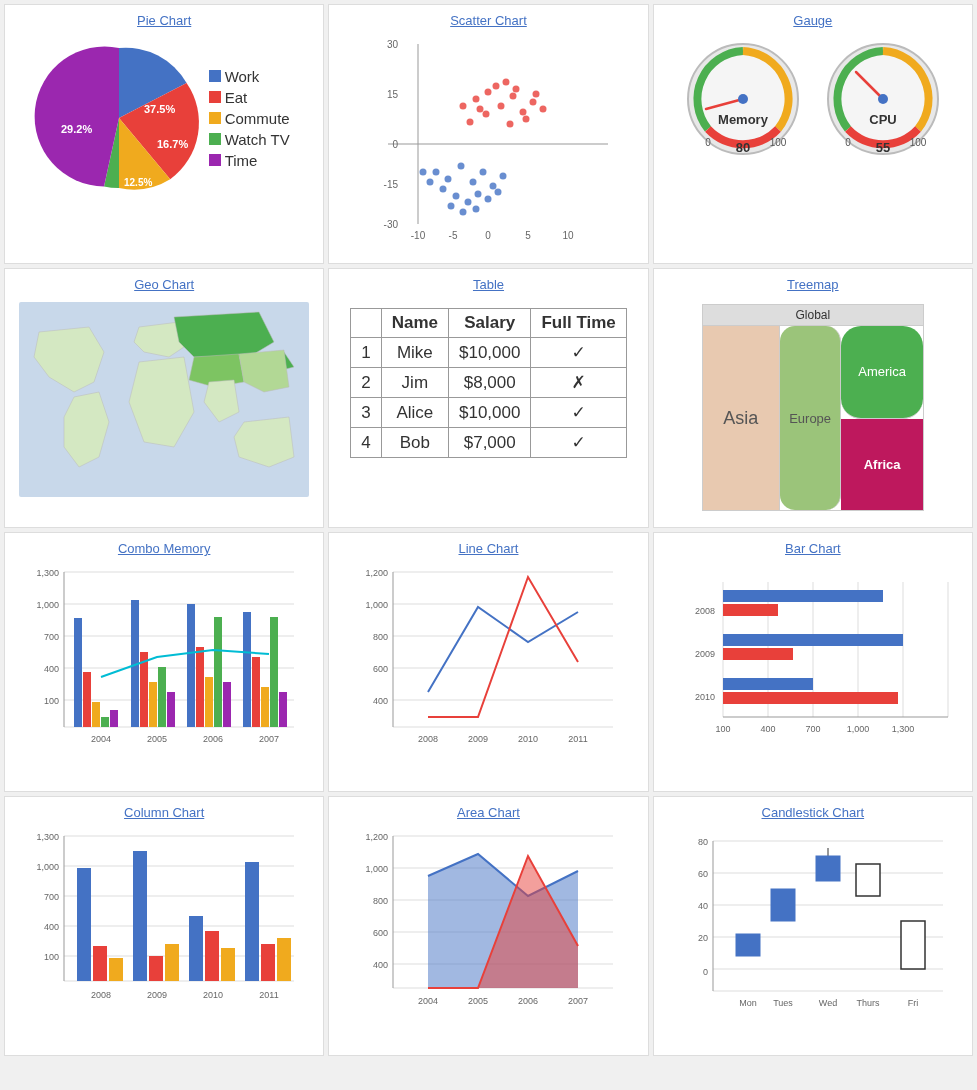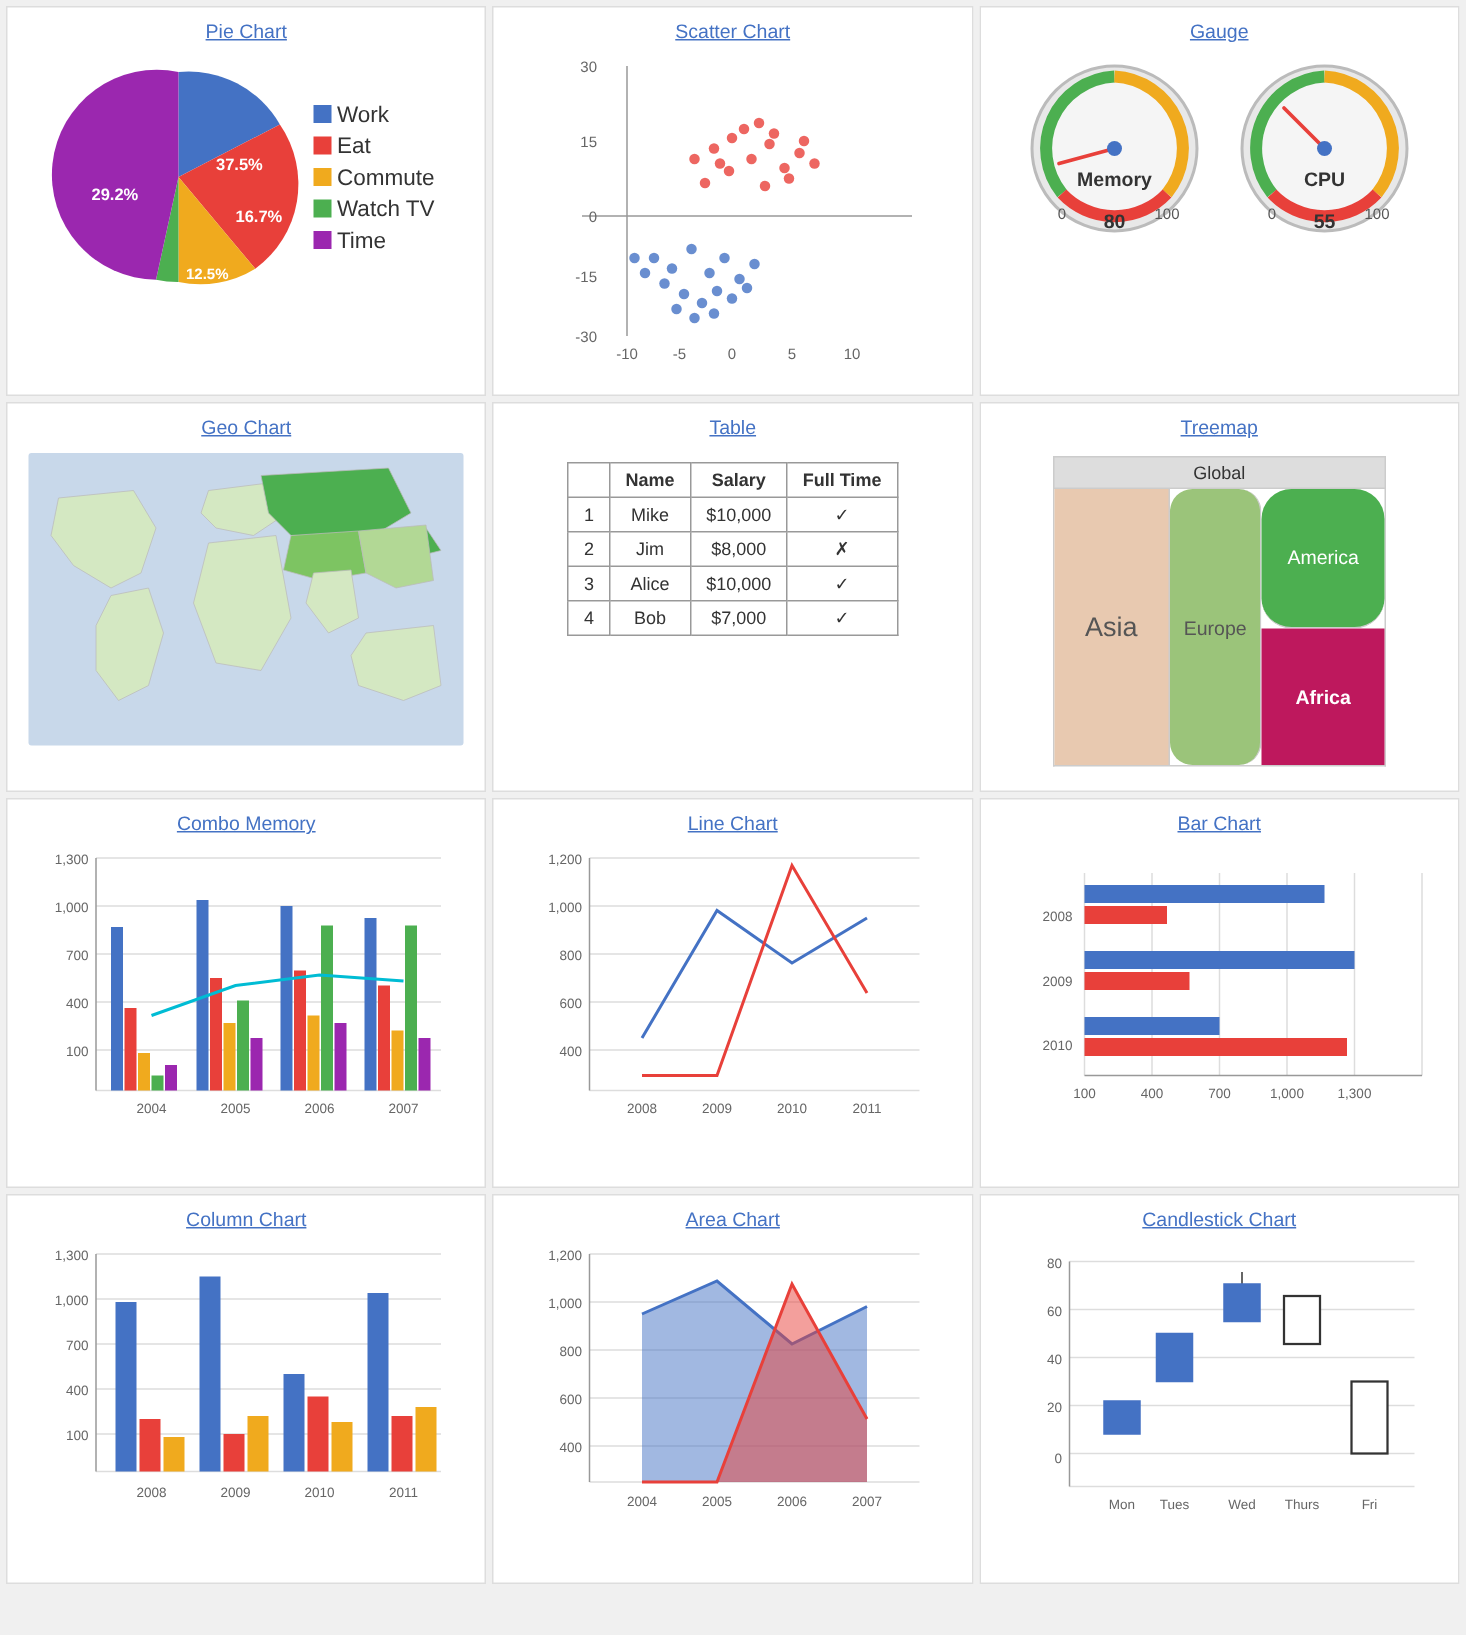--- a/index.html
+++ b/index.html
@@ -8,21 +8,21 @@
     .cell { background: #fff; border: 1px solid #ddd; padding: 8px; display: flex; flex-direction: column; align-items: center; min-height: 260px; }
     .chart-title { color: #4472c4; text-decoration: underline; font-size: 13px; margin-bottom: 6px; cursor: pointer; }
     
     .pie-container { display: flex; align-items: center; gap: 10px; margin-top: 4px; }
     .legend { display: flex; flex-direction: column; gap: 4px; font-size: 15px; }
     .legend-item { display: flex; align-items: center; gap: 4px; }
     .legend-color { width: 12px; height: 12px; }
     
     .gauge-container { display: flex; gap: 10px; align-items: center; }
     
-    .data-table { border-collapse: collapse; font-size: 12px; }
+    .data-table { border-collapse: collapse; font-size: 17px; }
     .data-table th, .data-table td { border: 1px solid #999; padding: 4px 10px; text-align: center; }
     .data-table th { font-weight: bold; }
     
     svg { overflow: visible; }
   </style>
 </head>
 <body>
 
 <div class="grid">
 

